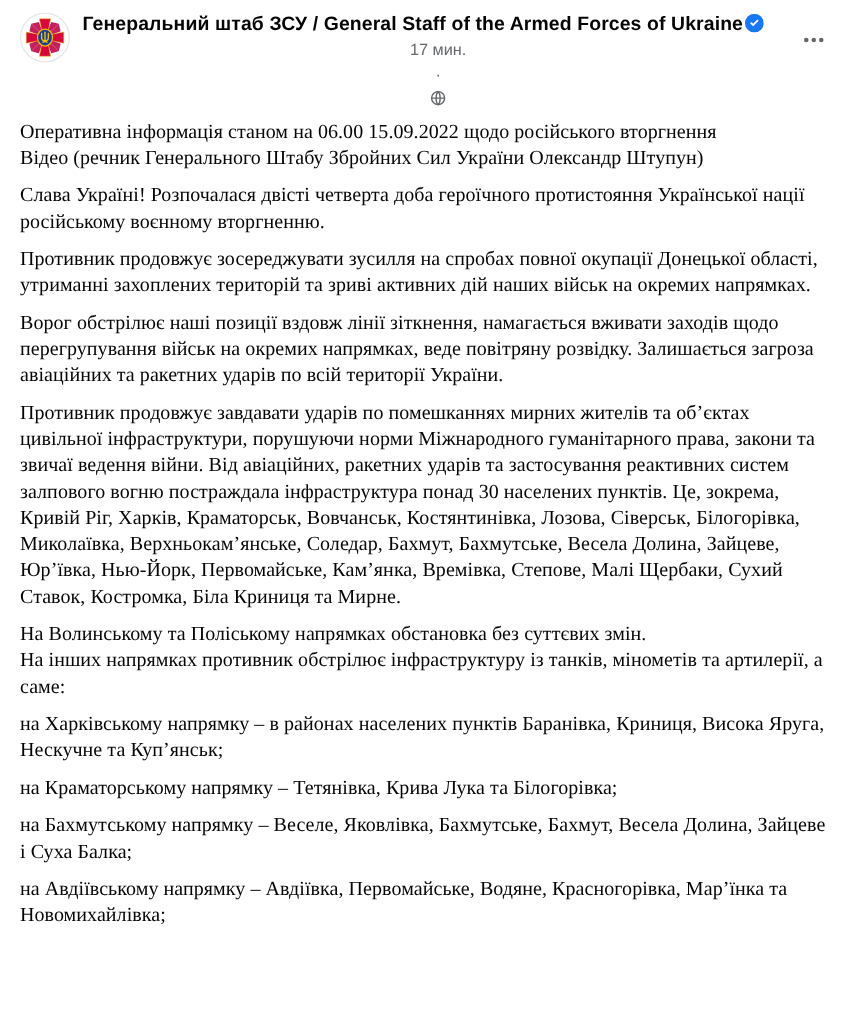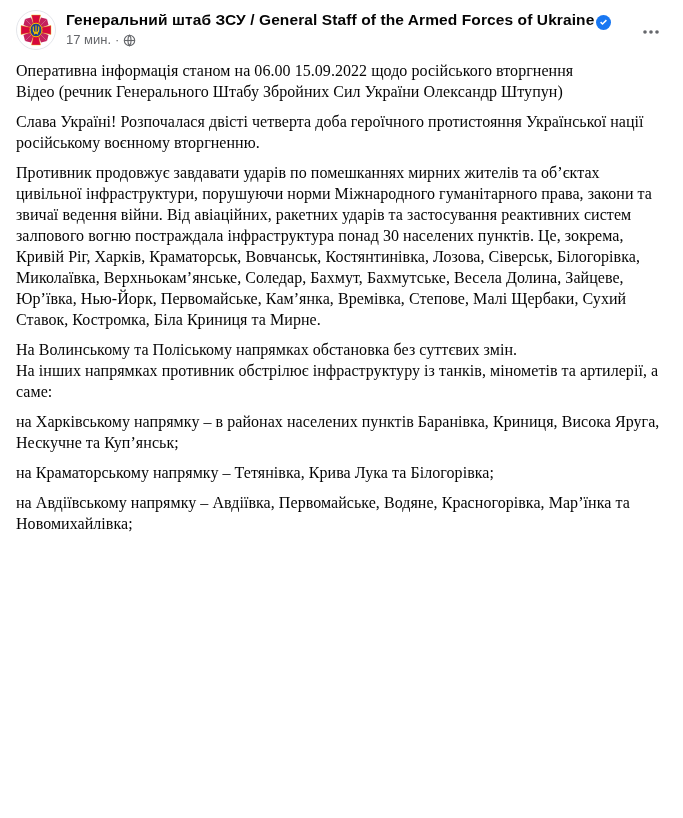--- a/index.html
+++ b/index.html
@@ -31,21 +31,21 @@
     flex: 0 0 40px;
   }
   .avatar-btn svg { display: block; }
   .header-text {
     margin-left: 10px;
     flex: 1 1 auto;
     min-width: 0;
   }
   .page-name-row {
     display: flex;
-    align-items: flex-end;
+    align-items: flex-start;
     gap: 2px;
     line-height: 20px;
   }
   .page-name {
     font-size: 15.5px;
     font-weight: 700;
     color: #050505;
     text-decoration: none;
     letter-spacing: 0.1px;
     white-space: nowrap;
@@ -56,20 +56,21 @@
     margin-top: 1px;
   }
   .meta-row {
     display: flex;
     align-items: center;
     gap: 4px;
     margin-top: 2px;
     font-size: 13px;
     color: #65676b;
     line-height: 16px;
+    flex-direction: column;
   }
   .meta-row .timestamp { color: #65676b; text-decoration: none; }
   .meta-row .dot-sep { color: #65676b; }
   .more-btn {
     flex: 0 0 auto;
     width: 32px;
     height: 32px;
     margin-top: 6px;
     border: none;
     background: transparent;
@@ -165,21 +166,24 @@
         </svg>
       </span>
     </button>
 
   </header>
 
   <div class="post-body">
       <p class="post-paragraph">Оперативна інформація станом на 06.00 15.09.2022 щодо російського вторгнення
 Відео (речник Генерального Штабу Збройних Сил України Олександр Штупун)</p>
       <p class="post-paragraph">Слава Україні! Розпочалася двісті четверта доба героїчного протистояння Української нації російському воєнному вторгненню.</p>
+      <p class="post-paragraph">Противник продовжує зосереджувати зусилля на спробах повної окупації Донецької області, утриманні захоплених територій та зриві активних дій наших військ на окремих напрямках.</p>
+      <p class="post-paragraph">Ворог обстрілює наші позиції вздовж лінії зіткнення, намагається вживати заходів щодо перегрупування військ на окремих напрямках, веде повітряну розвідку. Залишається загроза авіаційних та ракетних ударів по всій території України.</p>
       <p class="post-paragraph">Противник продовжує завдавати ударів по помешканнях мирних жителів та об’єктах цивільної інфраструктури, порушуючи норми Міжнародного гуманітарного права, закони та звичаї ведення війни. Від авіаційних, ракетних ударів та застосування реактивних систем залпового вогню постраждала інфраструктура понад 30 населених пунктів. Це, зокрема, Кривій Ріг, Харків, Краматорськ, Вовчанськ, Костянтинівка, Лозова, Сіверськ, Білогорівка, Миколаївка, Верхньокам’янське, Соледар, Бахмут, Бахмутське, Весела Долина, Зайцеве, Юр’ївка, Нью-Йорк, Первомайське, Кам’янка, Времівка, Степове, Малі Щербаки, Сухий Ставок, Костромка, Біла Криниця та Мирне.</p>
       <p class="post-paragraph">На Волинському та Поліському напрямках обстановка без суттєвих змін.
 На інших напрямках противник обстрілює інфраструктуру із танків, мінометів та артилерії, а саме:</p>
       <p class="post-paragraph">на Харківському напрямку – в районах населених пунктів Баранівка, Криниця, Висока Яруга, Нескучне та Куп’янськ;</p>
       <p class="post-paragraph">на Краматорському напрямку – Тетянівка, Крива Лука та Білогорівка;</p>
+      <p class="post-paragraph">на Бахмутському напрямку – Веселе, Яковлівка, Бахмутське, Бахмут, Весела Долина, Зайцеве і Суха Балка;</p>
       <p class="post-paragraph">на Авдіївському напрямку – Авдіївка, Первомайське, Водяне, Красногорівка, Мар’їнка та Новомихайлівка;</p>
     </div>
 
 </article>
 
 </body></html>

